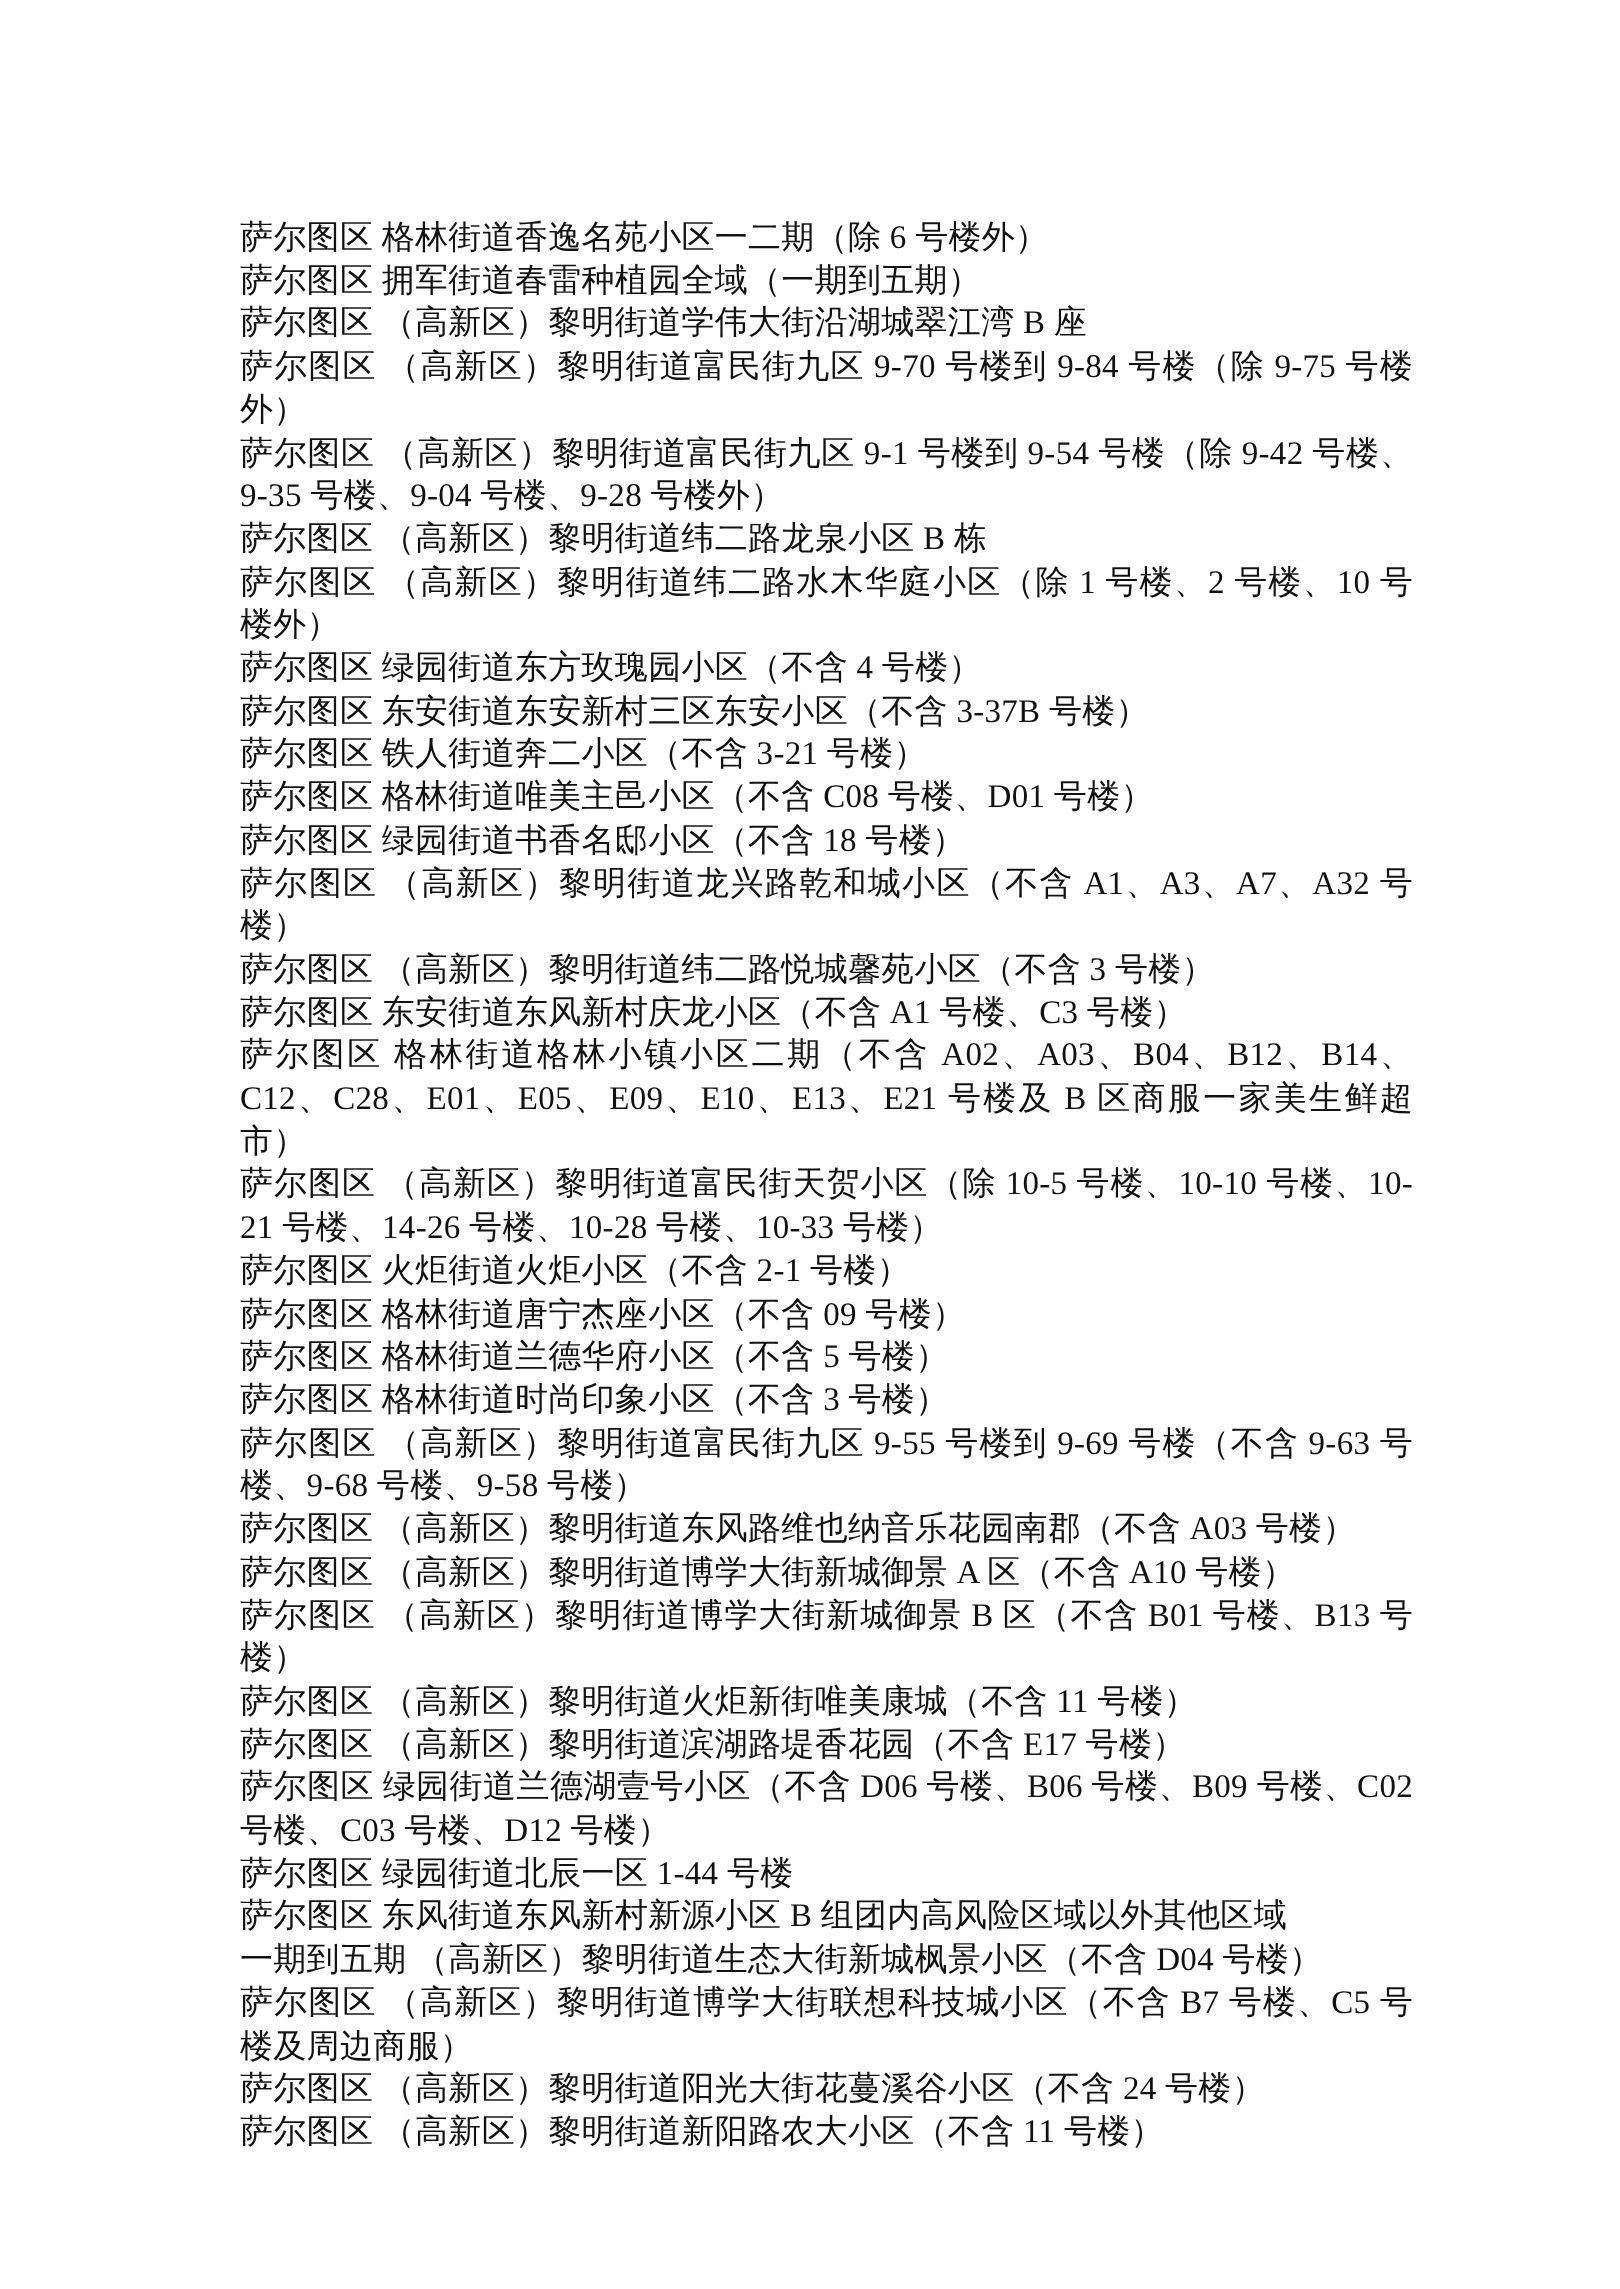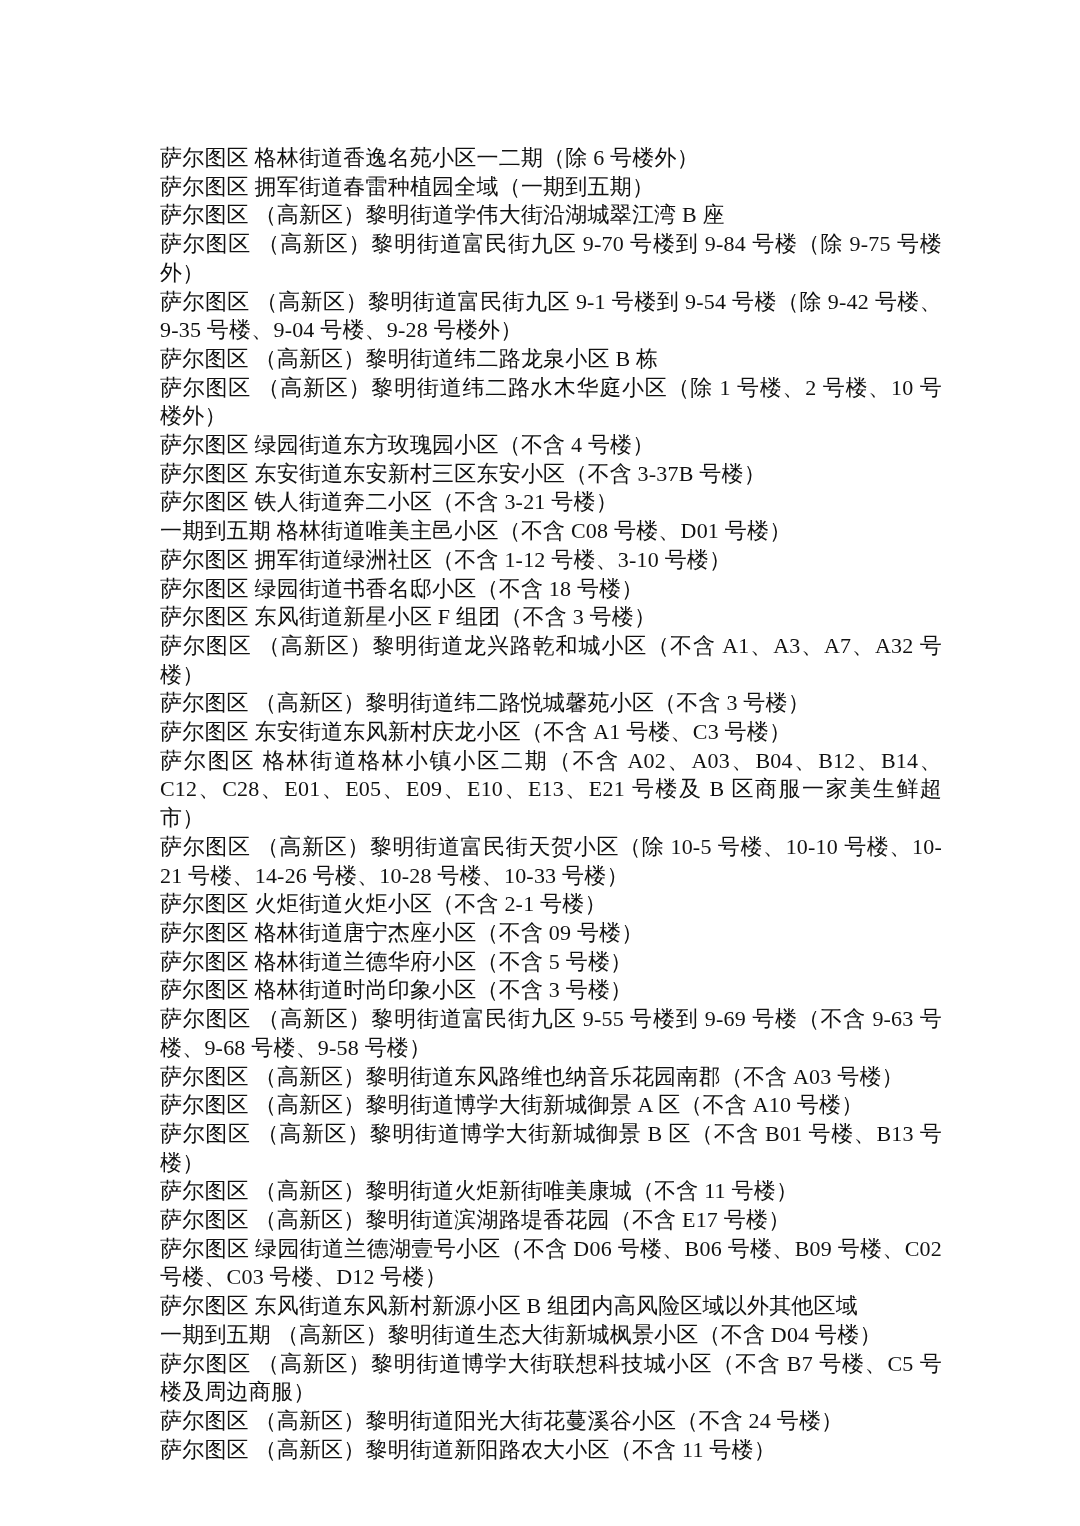--- a/index.html
+++ b/index.html
@@ -47,39 +47,38 @@
     <p>萨尔图区 格林街道香逸名苑小区一二期（除 6 号楼外）</p>
     <p>萨尔图区 拥军街道春雷种植园全域（一期到五期）</p>
     <p>萨尔图区 （高新区）黎明街道学伟大街沿湖城翠江湾 B 座</p>
     <p>萨尔图区 （高新区）黎明街道富民街九区 9-70 号楼到 9-84 号楼（除 9-75 号楼外）</p>
     <p>萨尔图区 （高新区）黎明街道富民街九区 9-1 号楼到 9-54 号楼（除 9-42 号楼、9-35 号楼、9-04 号楼、9-28 号楼外）</p>
     <p>萨尔图区 （高新区）黎明街道纬二路龙泉小区 B 栋</p>
     <p>萨尔图区 （高新区）黎明街道纬二路水木华庭小区（除 1 号楼、2 号楼、10 号楼外）</p>
     <p>萨尔图区 绿园街道东方玫瑰园小区（不含 4 号楼）</p>
     <p>萨尔图区 东安街道东安新村三区东安小区（不含 3-37B 号楼）</p>
     <p>萨尔图区 铁人街道奔二小区（不含 3-21 号楼）</p>
-    <p>一期到五期 格林街道唯美主邑小区（不含 C08 号楼、D01 号楼）</p>
-    <p>萨尔图区 拥军街道绿洲社区（不含 1-12 号楼、3-10 号楼）</p>
+    <p>萨尔图区 格林街道唯美主邑小区（不含 C08 号楼、D01 号楼）</p>
     <p>萨尔图区 绿园街道书香名邸小区（不含 18 号楼）</p>
-    <p>萨尔图区 东风街道新星小区 F 组团（不含 3 号楼）</p>
     <p>萨尔图区 （高新区）黎明街道龙兴路乾和城小区（不含 A1、A3、A7、A32 号楼）</p>
     <p>萨尔图区 （高新区）黎明街道纬二路悦城馨苑小区（不含 3 号楼）</p>
     <p>萨尔图区 东安街道东风新村庆龙小区（不含 A1 号楼、C3 号楼）</p>
     <p>萨尔图区 格林街道格林小镇小区二期（不含 A02、A03、B04、B12、B14、C12、C28、E01、E05、E09、E10、E13、E21 号楼及 B 区商服一家美生鲜超市）</p>
     <p>萨尔图区 （高新区）黎明街道富民街天贺小区（除 10-5 号楼、10-10 号楼、10-21 号楼、14-26 号楼、10-28 号楼、10-33 号楼）</p>
     <p>萨尔图区 火炬街道火炬小区（不含 2-1 号楼）</p>
     <p>萨尔图区 格林街道唐宁杰座小区（不含 09 号楼）</p>
     <p>萨尔图区 格林街道兰德华府小区（不含 5 号楼）</p>
     <p>萨尔图区 格林街道时尚印象小区（不含 3 号楼）</p>
     <p>萨尔图区 （高新区）黎明街道富民街九区 9-55 号楼到 9-69 号楼（不含 9-63 号楼、9-68 号楼、9-58 号楼）</p>
     <p>萨尔图区 （高新区）黎明街道东风路维也纳音乐花园南郡（不含 A03 号楼）</p>
     <p>萨尔图区 （高新区）黎明街道博学大街新城御景 A 区（不含 A10 号楼）</p>
     <p>萨尔图区 （高新区）黎明街道博学大街新城御景 B 区（不含 B01 号楼、B13 号楼）</p>
     <p>萨尔图区 （高新区）黎明街道火炬新街唯美康城（不含 11 号楼）</p>
     <p>萨尔图区 （高新区）黎明街道滨湖路堤香花园（不含 E17 号楼）</p>
     <p>萨尔图区 绿园街道兰德湖壹号小区（不含 D06 号楼、B06 号楼、B09 号楼、C02 号楼、C03 号楼、D12 号楼）</p>
+    <p>萨尔图区 绿园街道北辰一区 1-44 号楼</p>
     <p>萨尔图区 东风街道东风新村新源小区 B 组团内高风险区域以外其他区域</p>
     <p>一期到五期 （高新区）黎明街道生态大街新城枫景小区（不含 D04 号楼）</p>
     <p>萨尔图区 （高新区）黎明街道博学大街联想科技城小区（不含 B7 号楼、C5 号楼及周边商服）</p>
     <p>萨尔图区 （高新区）黎明街道阳光大街花蔓溪谷小区（不含 24 号楼）</p>
     <p>萨尔图区 （高新区）黎明街道新阳路农大小区（不含 11 号楼）</p>
   </div>
 </div>
 
 </body></html>

